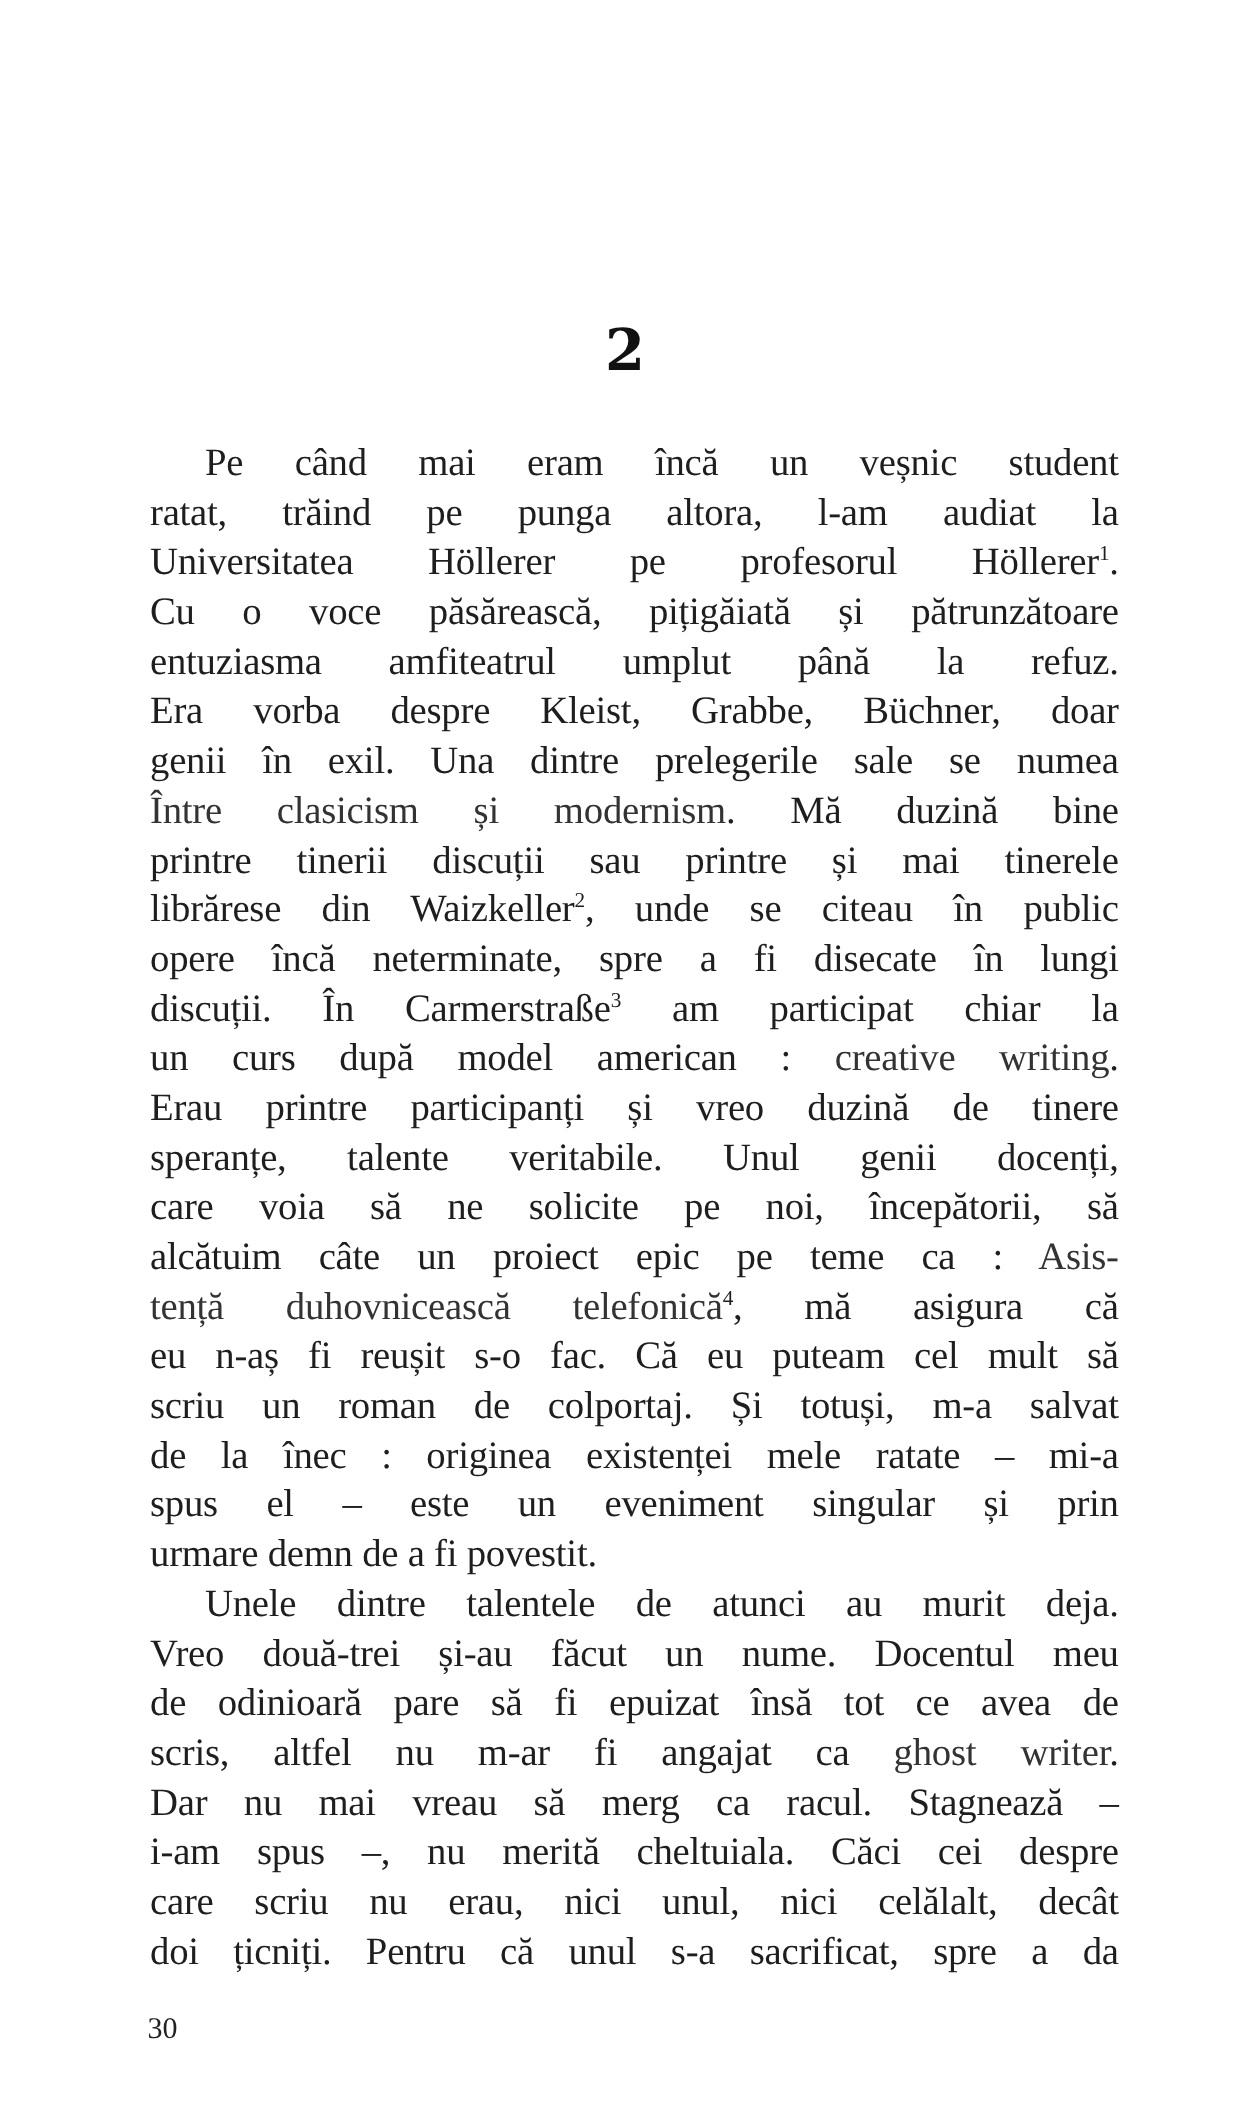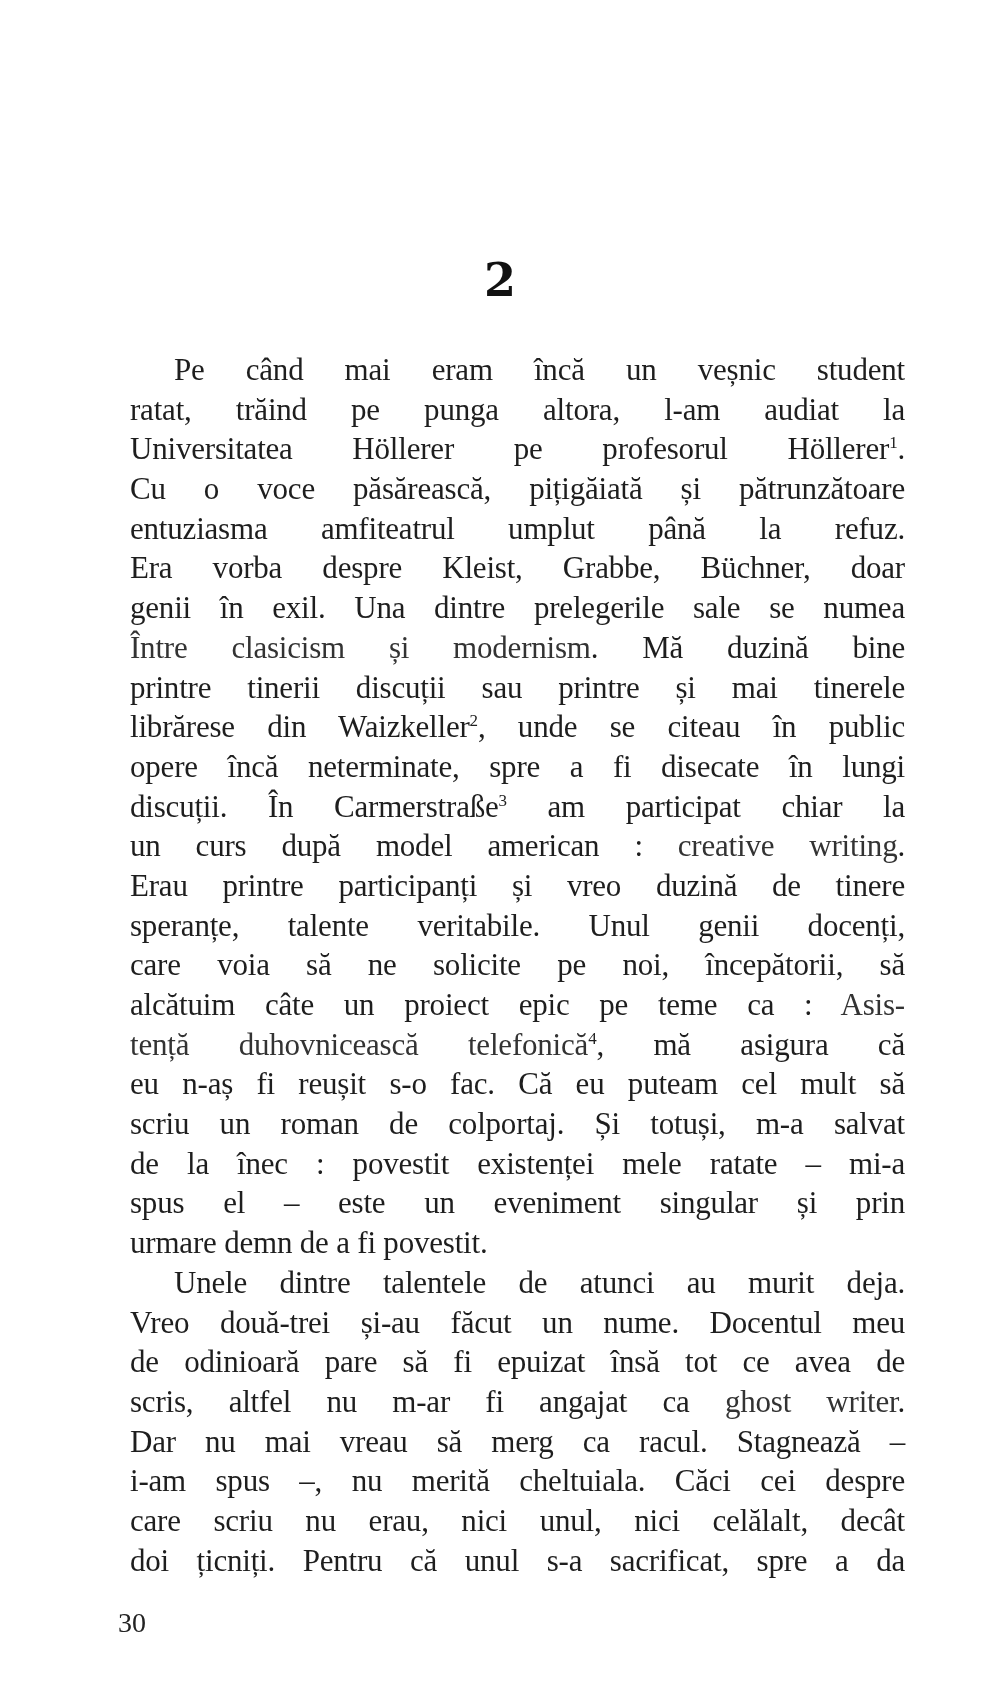--- a/index.html
+++ b/index.html
@@ -30,21 +30,21 @@
       top: 255px;
       text-align: center;
       font-family: "DejaVu Serif", serif;
       font-weight: bold;
       font-size: 46px;
       line-height: 50px;
       color: #111111;
     }
     .body-text {
       position: absolute;
-      left: 130px;
+      left: 120px;
       top: 350px;
       width: 775px;
     }
     .line {
       display: block;
       height: 39.7px;
       line-height: 39.7px;
       font-family: "Liberation Serif", serif;
       font-size: 31px;
       text-align: justify;
@@ -66,21 +66,21 @@
     .line sup {
       font-size: 17px;
       line-height: 0;
       vertical-align: super;
     }
     .page-number {
       position: absolute;
       left: 118px;
       top: 1607px;
       font-family: "Liberation Serif", serif;
-      font-size: 28px;
+      font-size: 24px;
       line-height: 32px;
       color: #222222;
     }
   </style>
 </head>
 <body>
 
 <div class="page">
   <div class="chapter-number">2</div>
   <div class="body-text" id="body-text">
@@ -98,21 +98,21 @@
         <span class="line"><span>opere încă neterminate, spre a fi disecate în lungi</span></span>
         <span class="line"><span>discuții. În Carmerstraße</span><sup>3</sup><span> am participat chiar la</span></span>
         <span class="line"><span>un curs după model american : </span><span class="it">creative writing</span><span>.</span></span>
         <span class="line"><span>Erau printre participanți și vreo duzină de tinere</span></span>
         <span class="line"><span>speranțe, talente veritabile. Unul genii docenți,</span></span>
         <span class="line"><span>care voia să ne solicite pe noi, începătorii, să</span></span>
         <span class="line"><span>alcătuim câte un proiect epic pe teme ca : </span><span class="it">Asis-</span></span>
         <span class="line"><span class="it">tență duhovnicească telefonică</span><sup>4</sup><span>, mă asigura că</span></span>
         <span class="line"><span>eu n-aș fi reușit s-o fac. Că eu puteam cel mult să</span></span>
         <span class="line"><span>scriu un roman de colportaj. Și totuși, m-a salvat</span></span>
-        <span class="line"><span>de la înec : povestit existenței mele ratate – mi-a</span></span>
+        <span class="line"><span>de la înec : originea existenței mele ratate – mi-a</span></span>
         <span class="line"><span>spus el – este un eveniment singular și prin</span></span>
         <span class="line last"><span>urmare demn de a fi povestit.</span></span>
       </div>
       <div>
         <span class="line indent"><span>Unele dintre talentele de atunci au murit deja.</span></span>
         <span class="line"><span>Vreo două-trei și-au făcut un nume. Docentul meu</span></span>
         <span class="line"><span>de odinioară pare să fi epuizat însă tot ce avea de</span></span>
         <span class="line"><span>scris, altfel nu m-ar fi angajat ca </span><span class="it">ghost writer</span><span>.</span></span>
         <span class="line"><span>Dar nu mai vreau să merg ca racul. Stagnează –</span></span>
         <span class="line"><span>i-am spus –, nu merită cheltuiala. Căci cei despre</span></span>

